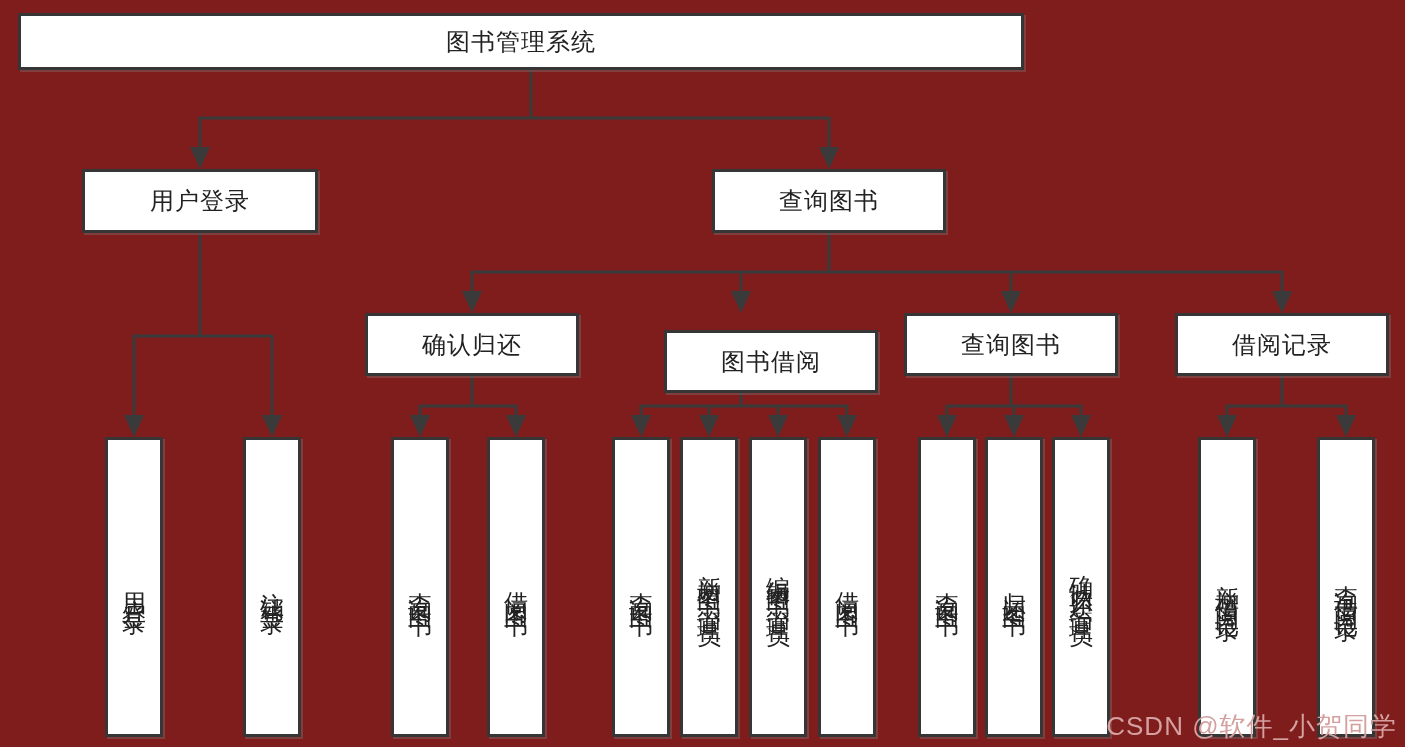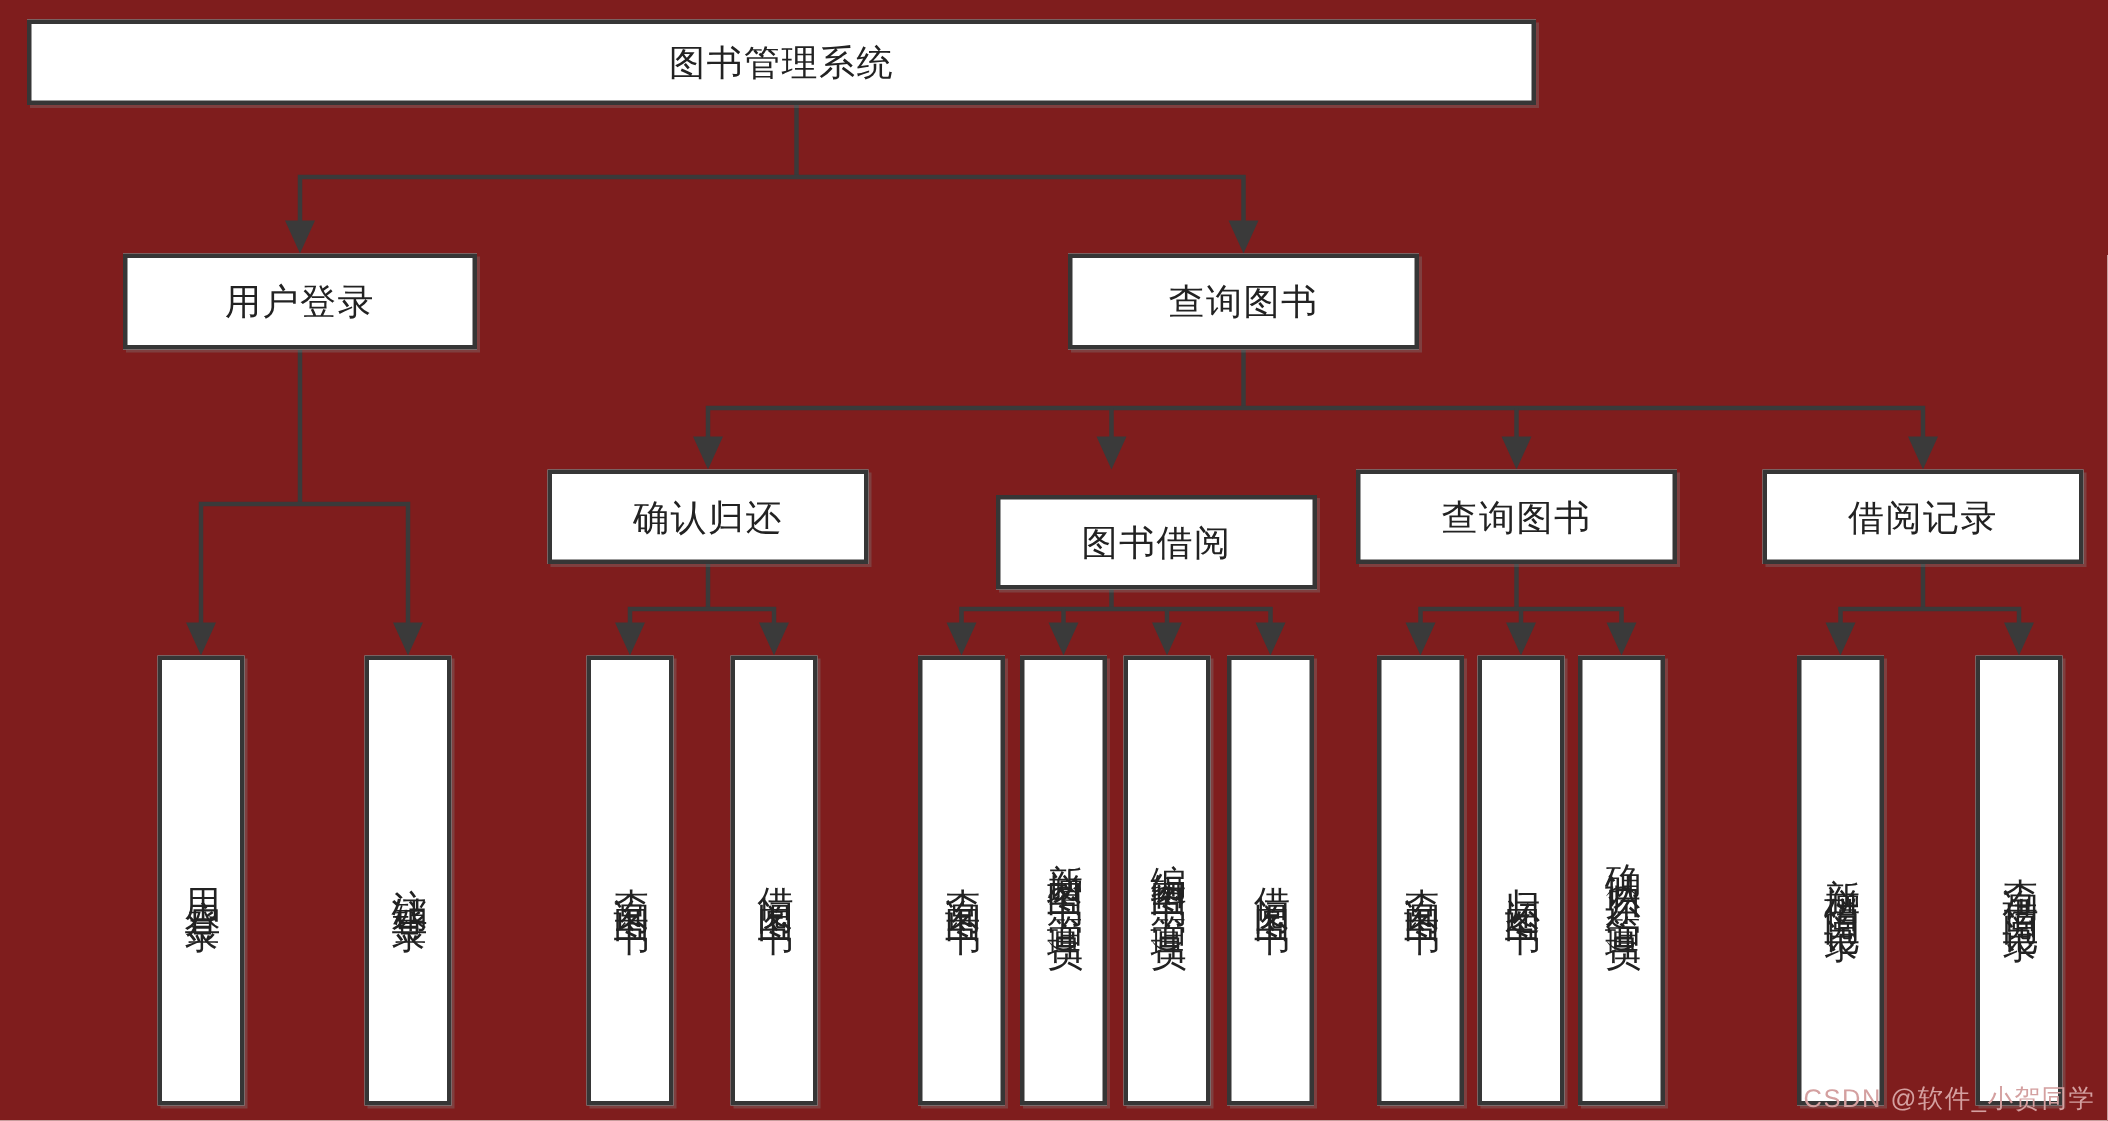--- a/index.html
+++ b/index.html
@@ -45,21 +45,21 @@
     text-orientation: mixed;
     font-size: 24px;
     line-height: 1;
     letter-spacing: 7px;
     white-space: nowrap;
   }
   .watermark {
     position: absolute;
     right: 8px;
     bottom: 3px;
-    font-size: 17px;
+    font-size: 26px;
     color: #d4a0a0;
     letter-spacing: 1px;
     z-index: 5;
     white-space: nowrap;
   }
 </style>
 </head>
 <body>
 
 <div class="canvas">

